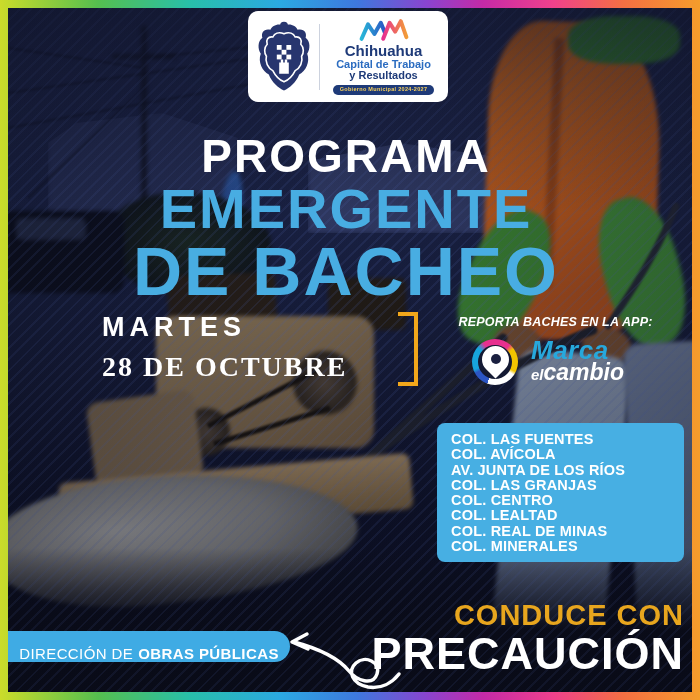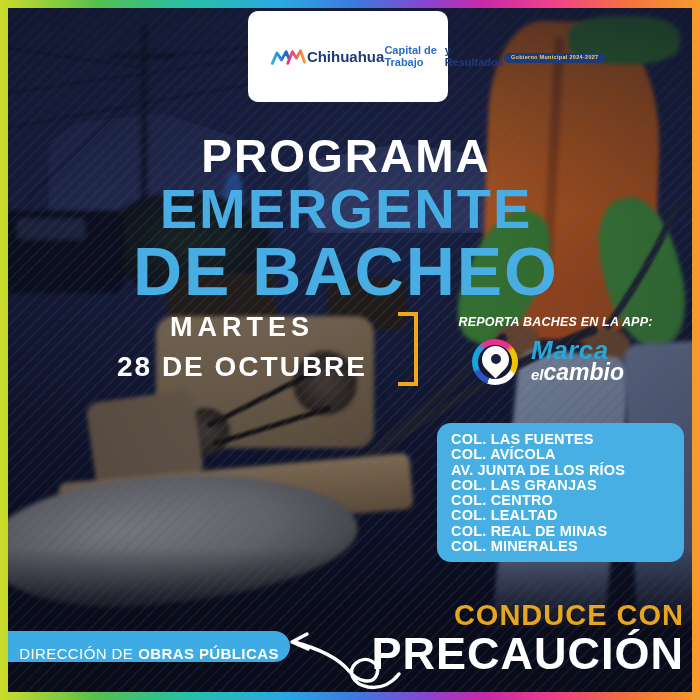--- a/index.html
+++ b/index.html
@@ -54,52 +54,52 @@
   .stripes{position:absolute;inset:0;
     background:repeating-linear-gradient(135deg,rgba(86,110,190,.16) 0 2px,transparent 2px 8px);}
   .vignette{position:absolute;inset:0;
     background:linear-gradient(180deg,rgba(12,16,36,.5),rgba(12,16,36,0) 30%),
       radial-gradient(ellipse at 50% 30%,rgba(10,14,30,.12),rgba(8,10,22,.38) 85%);}
   
   .content{position:absolute;inset:0;}
   .badge{position:absolute;left:248px;top:11px;width:200px;height:91px;background:#fff;
     border-radius:10px;display:flex;align-items:center;padding:4px 8px;box-sizing:border-box;gap:7px;}
   .badge-divider{width:1px;height:66px;background:#ccd2de;}
-  .badge-right{flex:1;display:flex;flex-direction:row;align-items:center;line-height:1.05;}
+  .badge-right{flex:1;display:flex;flex-direction:column;align-items:center;line-height:1.05;}
   .brand-name{font-size:15px;font-weight:800;color:#1e3a78;margin-top:1px;}
   .brand-tag1{font-size:11px;font-weight:800;color:#2b6cc0;}
   .brand-tag2{font-size:11px;font-weight:800;color:#1e3a78;}
   .gov-pill{margin-top:3px;background:#1e3a78;color:#f8d15c;font-size:5.5px;font-weight:700;
     padding:2px 7px;border-radius:5px;letter-spacing:.3px;white-space:nowrap;}
   .t-line{position:absolute;left:0;width:692px;text-align:center;line-height:1;font-weight:800;color:#fff;}
   .t1{top:133px;font-size:46px;letter-spacing:2px;}
   .t2{top:181px;font-size:56px;color:#48ade2;letter-spacing:2px;}
   .t3{top:237px;font-size:68px;color:#48ade2;letter-spacing:2px;}
-  .dateblock{position:absolute;left:102px;top:312px;width:280px;text-align:center;color:#fff;font-weight:800;}
+  .dateblock{position:absolute;left:102px;top:312px;width:280px;color:#fff;font-weight:800;}
   .date-day{font-size:27px;letter-spacing:5px;}
-  .date-line{font-size:28px;letter-spacing:2px;margin-top:8px;white-space:nowrap;}
+  .date-line{font-size:28px;letter-spacing:2px;margin-top:8px;white-space:nowrap;font-family:Liberation Serif, serif;}
   .bracket{position:absolute;left:398px;top:312px;width:20px;height:74px;
     border-top:4px solid #f2a71b;border-right:4px solid #f2a71b;border-bottom:4px solid #f2a71b;box-sizing:border-box;}
   .app-label{position:absolute;left:453px;top:315px;width:205px;text-align:center;
     font-size:12.5px;font-weight:800;font-style:italic;color:#fff;letter-spacing:.2px;}
   .app-logo{position:absolute;left:470px;top:337px;display:flex;align-items:flex-start;}
   .pin-wrap{position:relative;width:52px;height:58px;}
   .pin-ring{position:absolute;left:2px;top:2px;width:46px;height:46px;border-radius:50%;
     background:conic-gradient(from 200deg,#2b55c4 0 40deg,#17a5dc 50deg 110deg,#e8308f 130deg 200deg,#f2c400 215deg 275deg,#ffffff 285deg 360deg);}
   .pin-ring::after{content:"";position:absolute;inset:6px;border-radius:50%;background:#141a33;}
   .pin{position:absolute;left:12px;top:9px;width:27px;height:27px;background:#fff;
     border-radius:50% 50% 50% 0;transform:rotate(-45deg);}
   .pin-hole{position:absolute;left:21px;top:17px;width:10px;height:10px;border-radius:50%;background:#1a2040;}
   .logo-text{margin-left:9px;line-height:1;font-style:italic;}
   .marca{font-size:26px;font-weight:800;color:#27a8dc;letter-spacing:.5px;}
   .cambio-line{margin-top:-2px;color:#fff;}
   .el{font-size:15px;font-weight:600;}
   .cambio{font-size:23px;font-weight:800;}
   .loc-panel{position:absolute;left:437px;top:423px;width:247px;height:139px;background:#47afe3;
-    border-radius:14px;box-sizing:border-box;padding:9px 6px 0 14px;}
+    border-radius:8px;box-sizing:border-box;padding:9px 6px 0 14px;}
   .loc-item{font-size:14.5px;font-weight:800;color:#fff;line-height:15.3px;letter-spacing:.2px;white-space:nowrap;}
   .dept-pill{position:absolute;left:8px;top:631px;width:282px;height:31px;background:#3fabe4;
     border-radius:0 16px 16px 0;display:flex;align-items:flex-end;justify-content:center;
     color:#fff;font-size:15px;letter-spacing:.4px;white-space:nowrap;}
   .dept-name{font-weight:800;margin-left:5px;}
   .arrow-svg{position:absolute;left:286px;top:626px;}
   .warning{position:absolute;right:16px;top:601px;text-align:right;line-height:1;font-weight:700;}
   .warn1{font-size:29px;color:#e8a61e;letter-spacing:1px;}
   .warn2{font-size:45px;color:#fff;letter-spacing:1px;margin-top:1px;}
 </style>

